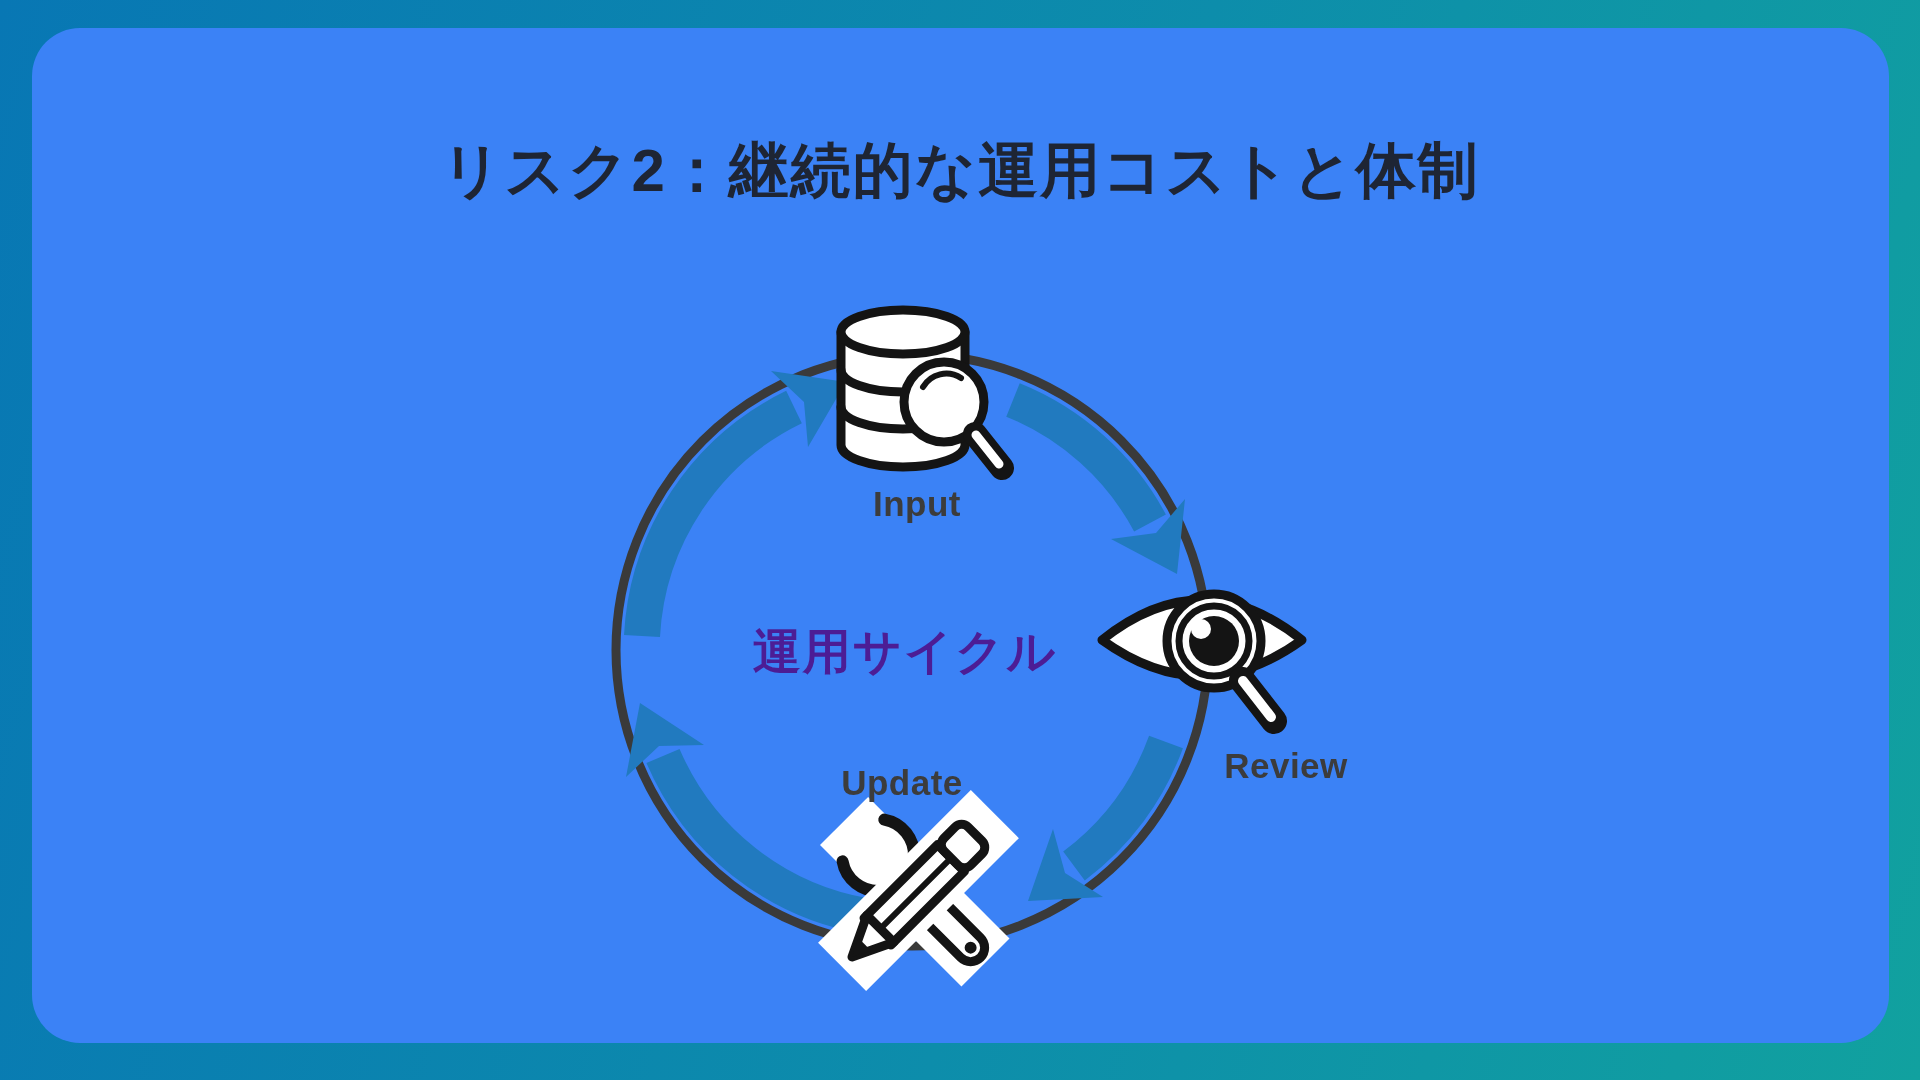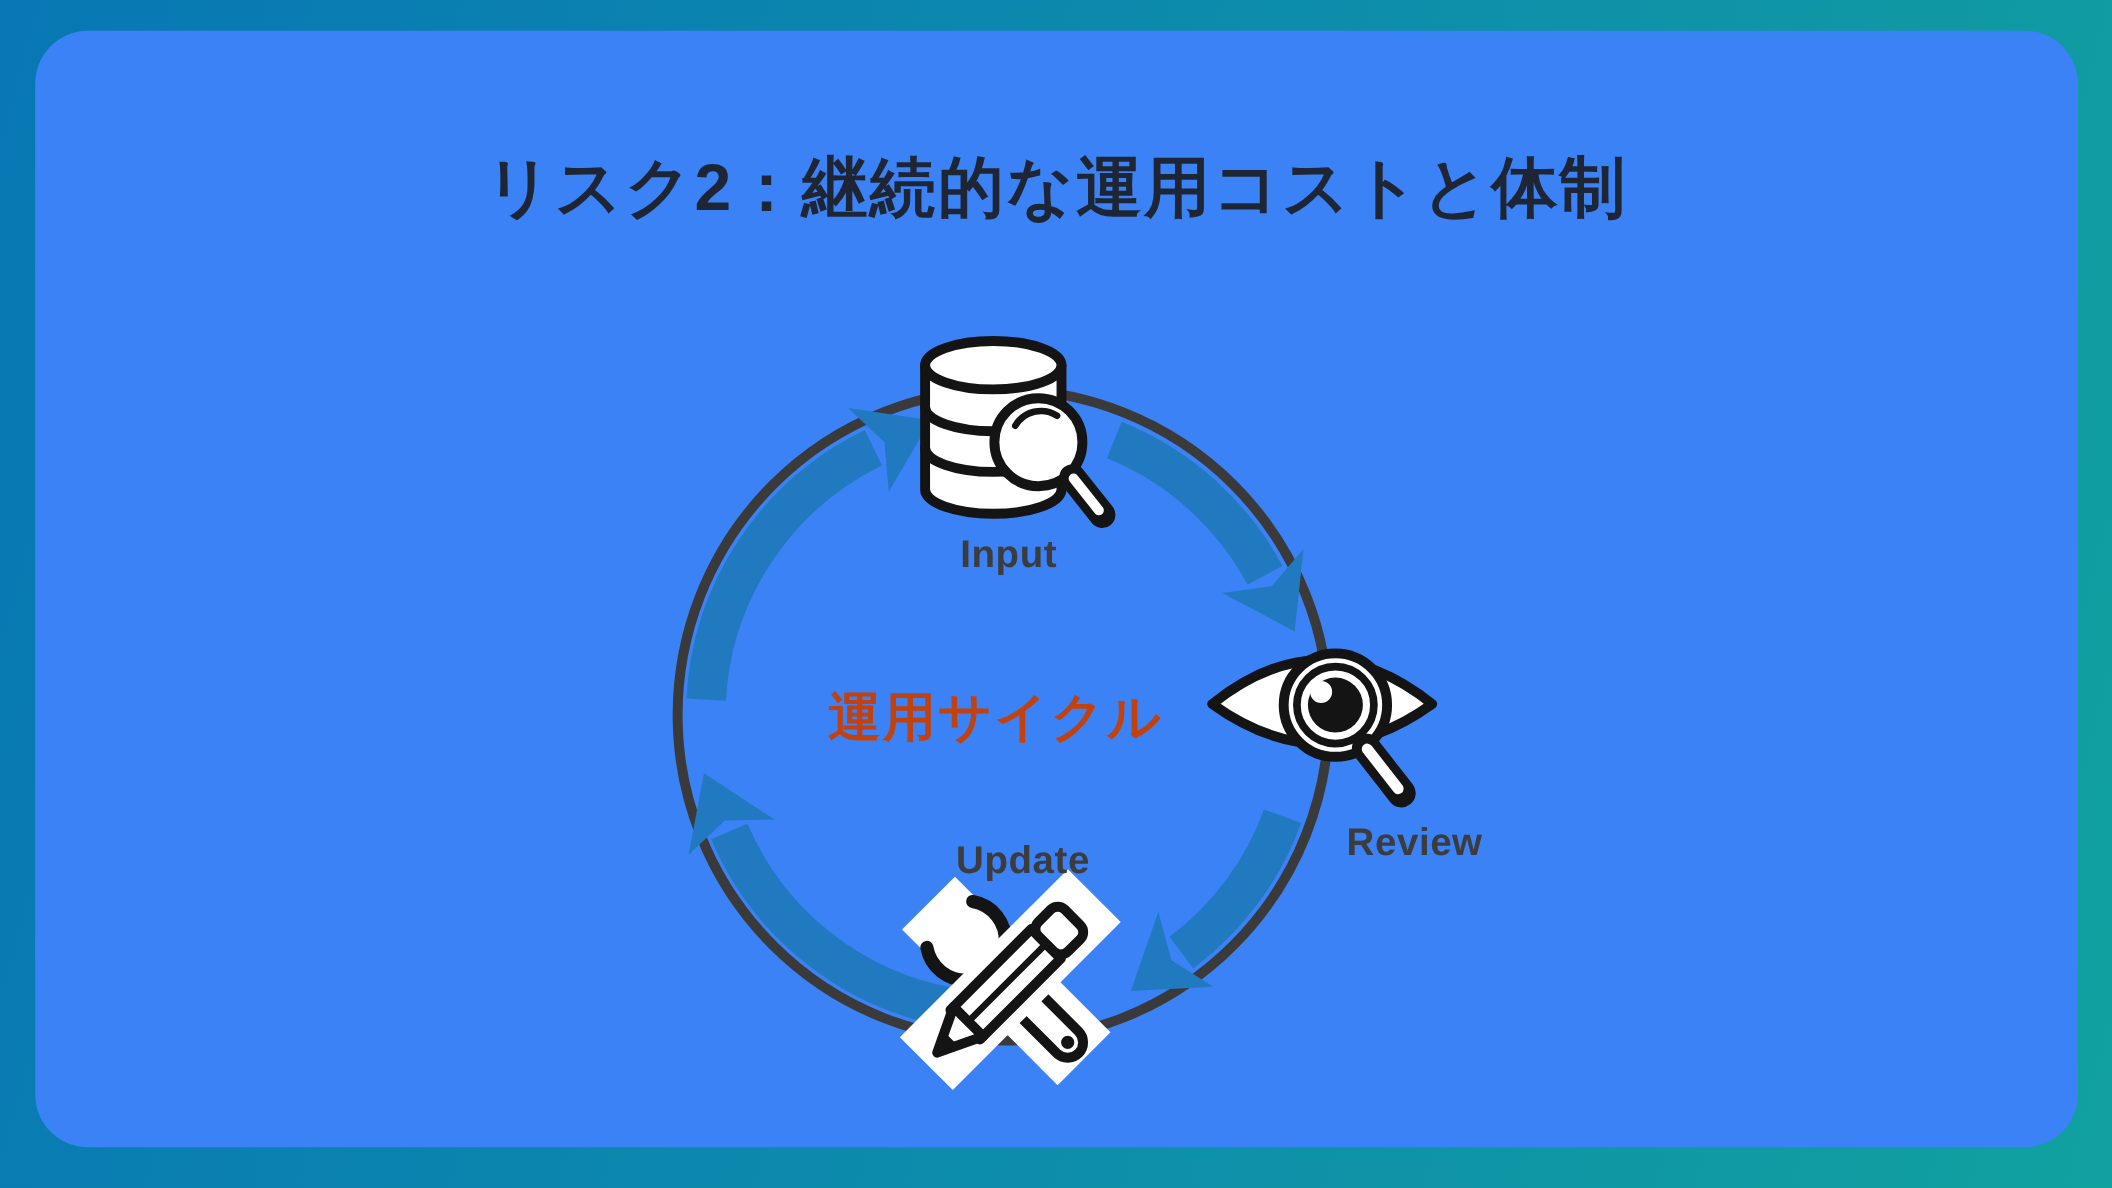--- a/index.html
+++ b/index.html
@@ -52,29 +52,29 @@
     position: absolute;
     transform: translate(-50%, -50%);
     font-size: 35px;
     font-weight: 700;
     color: #3c3c3c;
     letter-spacing: 0.5px;
     white-space: nowrap;
   }
   .label-input  { left: 417px; top: 244px; }
   .label-review { left: 786px; top: 506px; }
-  .label-update { left: 430px; top: 523px; }
+  .label-update { left: 402px; top: 523px; }
   .center-label {
     position: absolute;
     left: 405px;
     top: 392px;
     transform: translate(-50%, -50%);
     font-size: 48px;
     font-weight: 800;
-    color: #c2410c;
+    color: #4c1d95;
     letter-spacing: 2px;
     white-space: nowrap;
   }
 </style>
 </head>
 <body>
 
 <div class="card">
   <h1 class="slide-title">リスク2：継続的な運用コストと体制</h1>
 </div>

